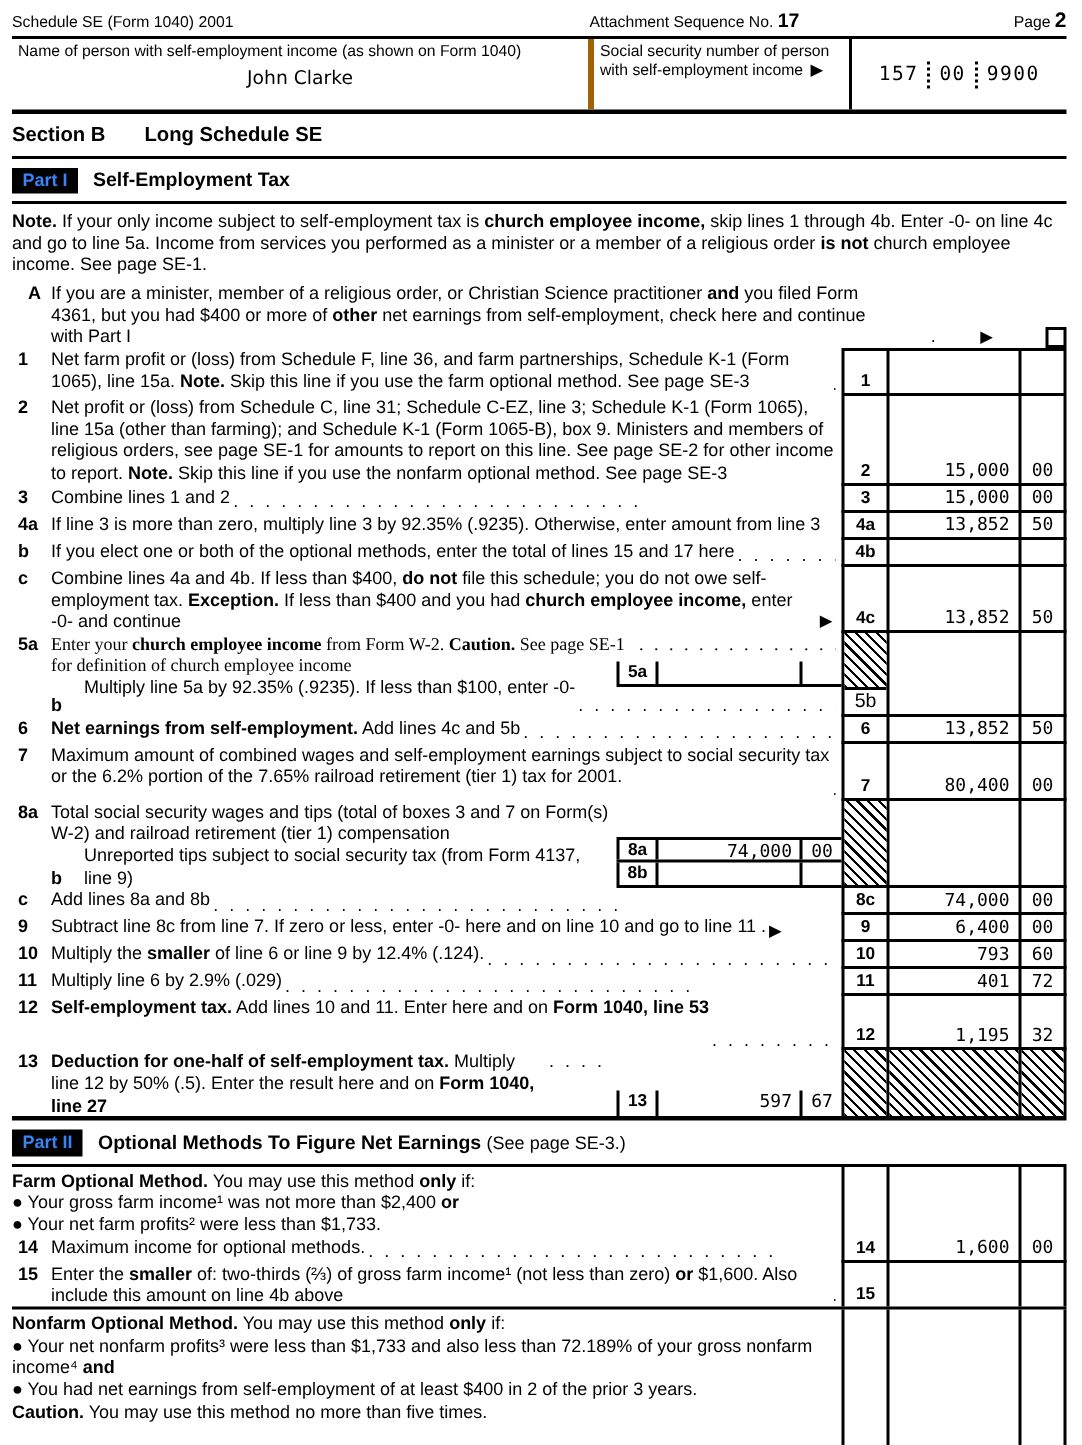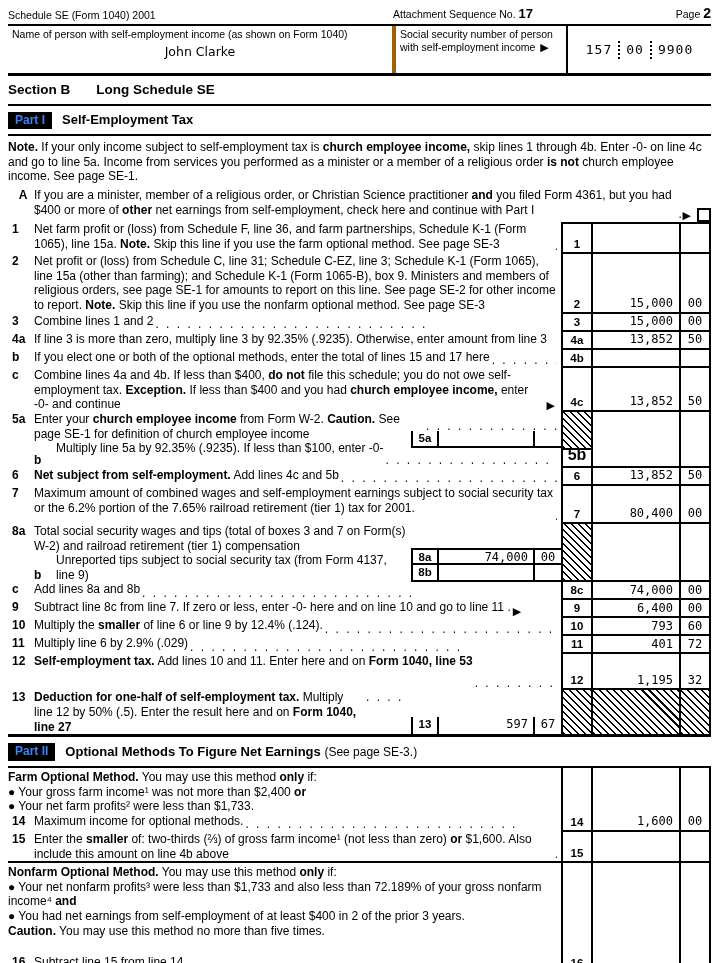--- a/index.html
+++ b/index.html
@@ -34,21 +34,21 @@
   .secB { display:flex; gap:26px; padding:6px 0 5px 0; font-size:13.5px; font-weight:bold; }
   .partbar { display:flex; align-items:center; gap:10px; padding:6px 0 5px 0; }
   .badge { background:#000; color:#3b82f6; font-weight:bold; font-size:12px; padding:1px 7px 2px 7px; }
   .ptitle { font-weight:bold; font-size:13px; }
   .ptsuffix { font-size:12px; font-weight:normal; }
 
   
   .note { padding:4px 0 2px 0; min-height:46px; }
   .lineA { display:flex; min-height:36px; padding-top:2px; }
   .lineA .lno { width:26px; text-align:center; font-weight:bold; }
-  .lineA .body { flex:1; }
+  .lineA .body { flex:1;gap:29px; }
 
   
   .frow { display:flex; align-items:stretch; }
   .lno { width:26px; font-weight:bold; padding-left:4px; flex:none; }
   .ltext { flex:1; min-width:0; padding-right:4px; overflow:hidden; display:flex; }
   .txtline { flex:1; display:flex; align-items:flex-end; min-width:0; }
   .seg { max-width:100%; align-self:flex-start; }
   .lead { flex:1; min-width:0; overflow:hidden; white-space:nowrap; padding:0 2px; }
   .lead::after { content:" .   .   .   .   .   .   .   .   .   .   .   .   .   .   .   .   .   .   .   .   .   .   .   .   .   ."; letter-spacing:2px; }
   .arr { flex:none; padding:0 2px; font-size:11px; align-self:flex-end; }
@@ -70,21 +70,21 @@
   .ibox { display:flex; height:17px; border-bottom:2px solid #000; }
   .ibox.topline { border-top:2px solid #000; }
   .ibox .ilbl { width:28px; flex:none; border-left:2px solid #000; border-right:2px solid #000; text-align:center;
                 font-weight:bold; font-size:11.5px; line-height:15px; }
   .ibox .iamt { flex:1; text-align:right; padding-right:5px; font-family:"DejaVu Sans Mono", monospace; line-height:15px; }
   .ibox .icts { width:28px; flex:none; border-left:2px solid #000; text-align:center; font-family:"DejaVu Sans Mono", monospace; line-height:15px; }
 
   
   .ncol { width:30px; flex:none; border-right:2px solid #000; display:flex; flex-direction:column; }
   .ncol .hatchcell { flex:1; border-bottom:2px solid #000; }
-  .ncol .nlbl { height:16px; display:flex; align-items:flex-end; justify-content:center; font-weight:bold; font-size:16px; padding-bottom:1px; }
+  .ncol .nlbl { height:16px; display:flex; align-items:flex-end; justify-content:center; font-weight:normal; font-size:13px; padding-bottom:1px; }
 
   
   .hA  { min-height:32px; } .h1l { min-height:18px; } .h2  { min-height:60px; }
   .h4c { min-height:34px; } .h5  { min-height:56px; } .h7  { min-height:38px; }
   .h8  { min-height:46px; } .h12 { min-height:36px; } .h13 { min-height:34px; }
   .hfarm { min-height:46px; } .h15 { min-height:30px; } .hnf { min-height:92px; }
   .fullw-bb { border-bottom:2px solid #000; }
 </style>
 </head>
 <body>
@@ -226,21 +226,21 @@
       <div class="amt">13,852</div>
       <div class="cts">50</div>
     </div>
 </div>
 
 <div class="frow h5">
   <div class="lno">
     <span>5a</span>
   </div>
   <div class="ltext" style="flex-direction:column; justify-content:space-between;">
-    <div class="txtline" style="align-items:center;">
+    <div class="txtline" style="align-items:flex-start;font-family:Liberation Serif, serif;">
         <span class="seg" style="max-width:390px">Enter your <b>church employee income</b> from Form W-2. <b>Caution.</b> See page SE-1 for definition of church employee income</span>
       <span class="lead"></span>
       </div>
     <div class="txtline">
         <span class="lno" style="padding-left:0;width:22px;">b</span>
         <span class="seg">Multiply line 5a by 92.35% (.9235). If less than $100, enter -0-</span>
         <span class="lead"></span>
       </div>
   </div>
   <div class="iboxcol" style="position:absolute;"></div>
@@ -258,21 +258,21 @@
     </div>
     <div class="amt"></div>
     <div class="cts"></div>
   </div>
 </div>
 
 <div class="frow h1l">
   <div class="lno">6</div>
   <div class="ltext">
       <div class="txtline">
-        <span class="seg"><b>Net subject from self-employment.</b> Add lines 4c and 5b</span>
+        <span class="seg"><b>Net earnings from self-employment.</b> Add lines 4c and 5b</span>
         <span class="lead"></span>
       </div>
     </div>
   <div class="rgrid bb">
       <div class="nbox">6</div>
       <div class="amt">13,852</div>
       <div class="cts">50</div>
     </div>
 </div>
 

